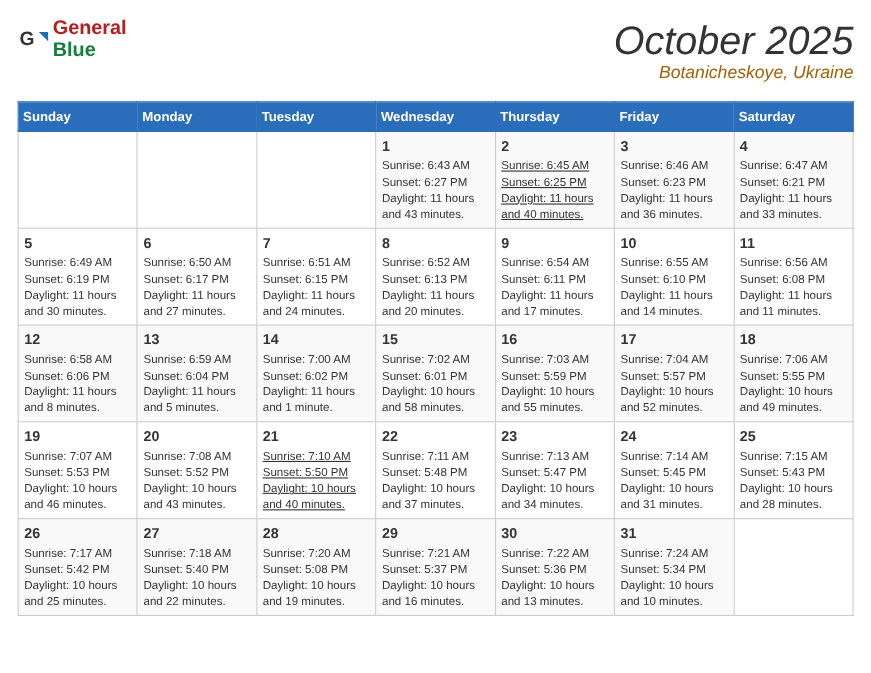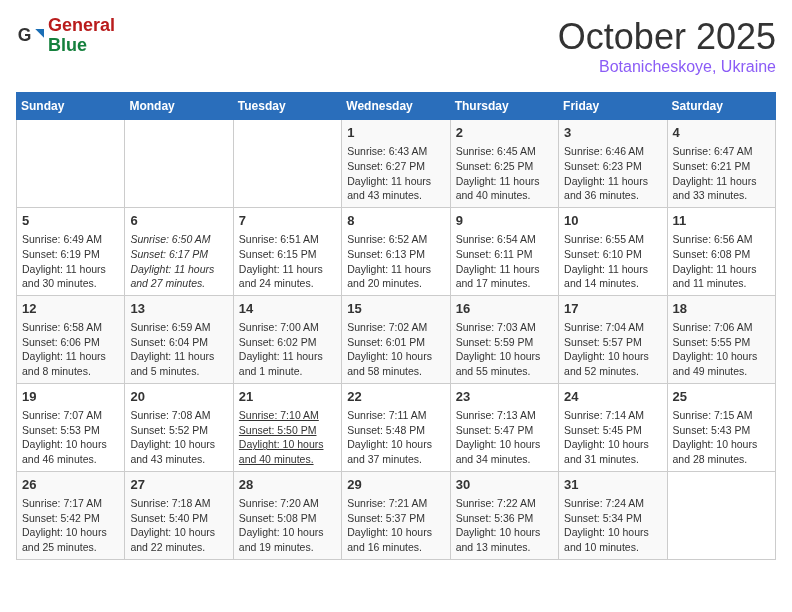--- a/index.html
+++ b/index.html
@@ -27,29 +27,30 @@
       line-height: 1.1;
     }
     .logo-general { color: #b91c1c; }
     .logo-blue { color: #15803d; }
     .logo-icon {
       width: 28px;
       height: 28px;
     }
     .title-block {
       text-align: right;
+      font-style: italic;
     }
     .month-title {
       font-size: 36px;
       font-weight: normal;
       color: #333;
     }
     .location-title {
       font-size: 16px;
-      color: #8b5cf6;
+      color: #a16207;
     }
     .calendar {
       width: 100%;
       border-collapse: collapse;
       font-size: 11px;
     }
     .calendar th {
       background: #2a6ebb;
       color: #fff;
       padding: 6px 4px;
@@ -125,21 +126,21 @@
         <td class="empty-cell"></td>
         <td>
           <div class="day-num">1</div>
           <div class="day-info" style="white-space: pre-line;">Sunrise: 6:43 AM
 Sunset: 6:27 PM
 Daylight: 11 hours
 and 43 minutes.</div>
         </td>
         <td>
           <div class="day-num">2</div>
-          <div class="day-info" style="white-space: pre-line;">Sunrise: 6:45 AM
+          <div class="day-info" style="white-space: pre-line; text-decoration: underline;">Sunrise: 6:45 AM
 Sunset: 6:25 PM
 Daylight: 11 hours
 and 40 minutes.</div>
         </td>
         <td>
           <div class="day-num">3</div>
           <div class="day-info" style="white-space: pre-line;">Sunrise: 6:46 AM
 Sunset: 6:23 PM
 Daylight: 11 hours
 and 36 minutes.</div>
@@ -155,21 +156,21 @@
       <tr>
         <td>
           <div class="day-num">5</div>
           <div class="day-info" style="white-space: pre-line;">Sunrise: 6:49 AM
 Sunset: 6:19 PM
 Daylight: 11 hours
 and 30 minutes.</div>
         </td>
         <td>
           <div class="day-num">6</div>
-          <div class="day-info" style="white-space: pre-line; font-style: italic;">Sunrise: 6:50 AM
+          <div class="day-info" style="white-space: pre-line;">Sunrise: 6:50 AM
 Sunset: 6:17 PM
 Daylight: 11 hours
 and 27 minutes.</div>
         </td>
         <td>
           <div class="day-num">7</div>
           <div class="day-info" style="white-space: pre-line;">Sunrise: 6:51 AM
 Sunset: 6:15 PM
 Daylight: 11 hours
 and 24 minutes.</div>

